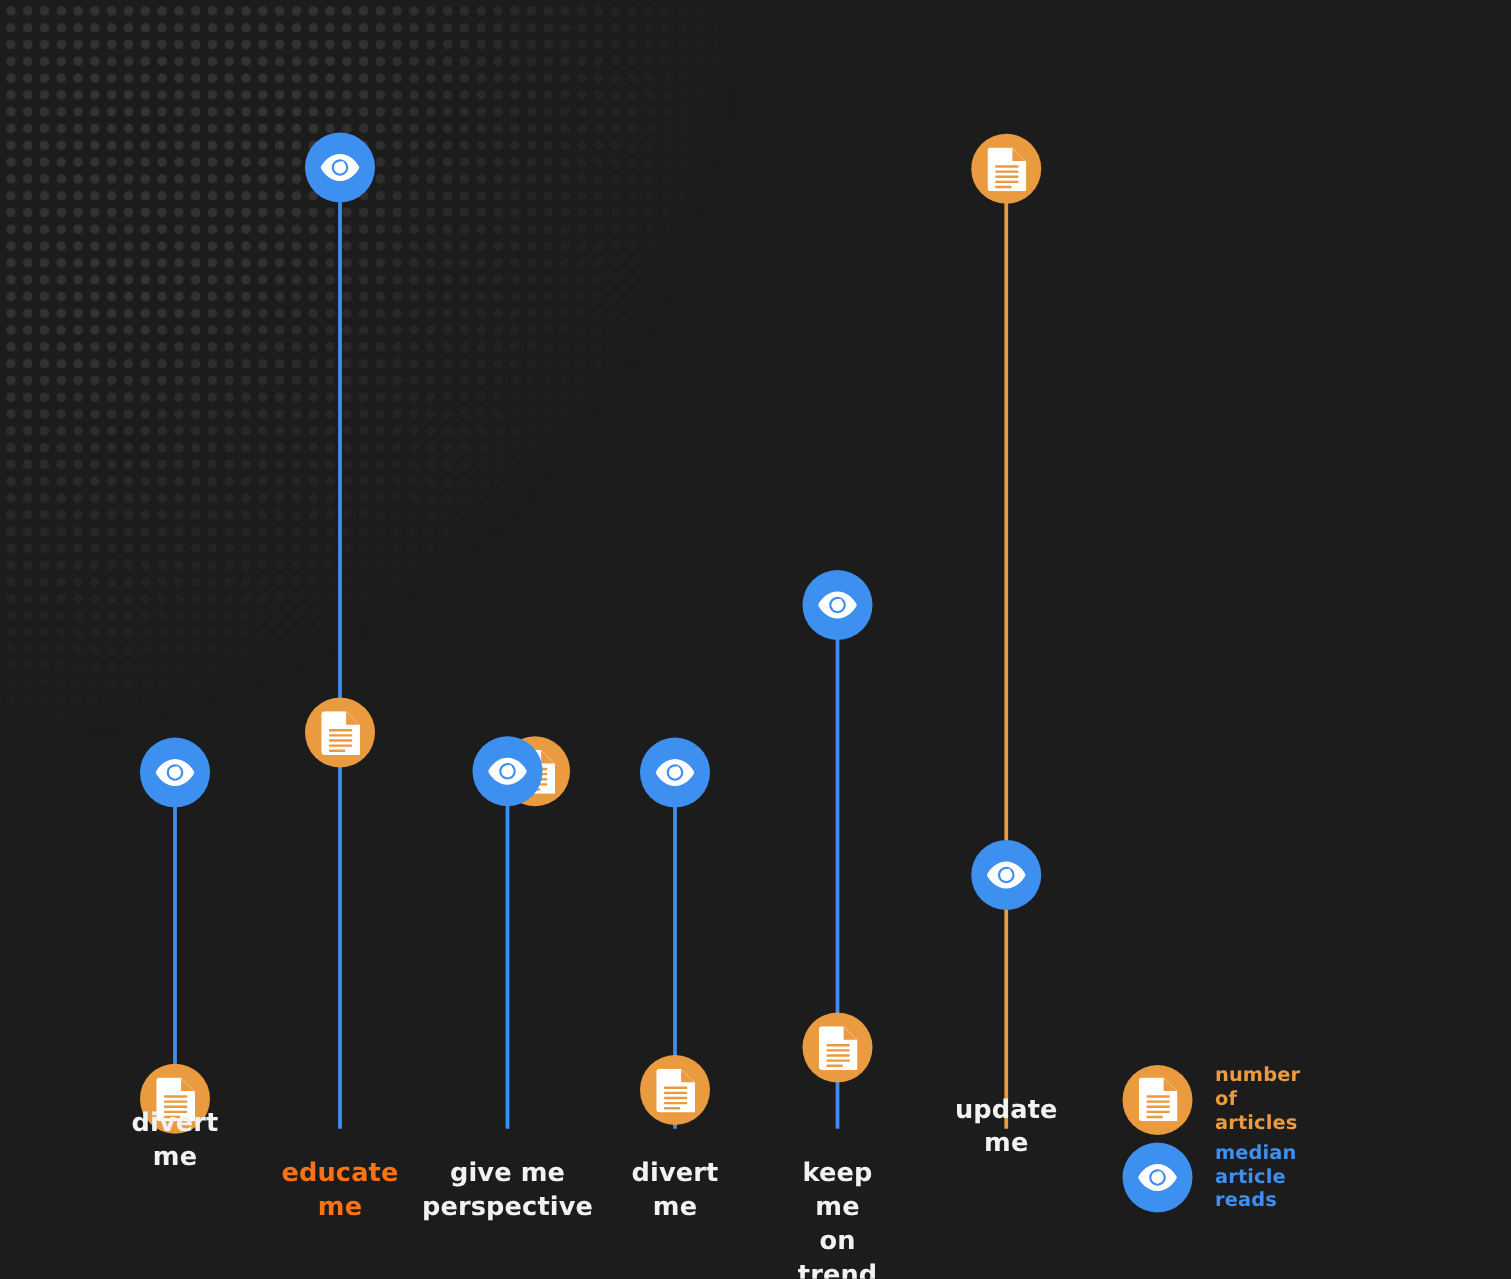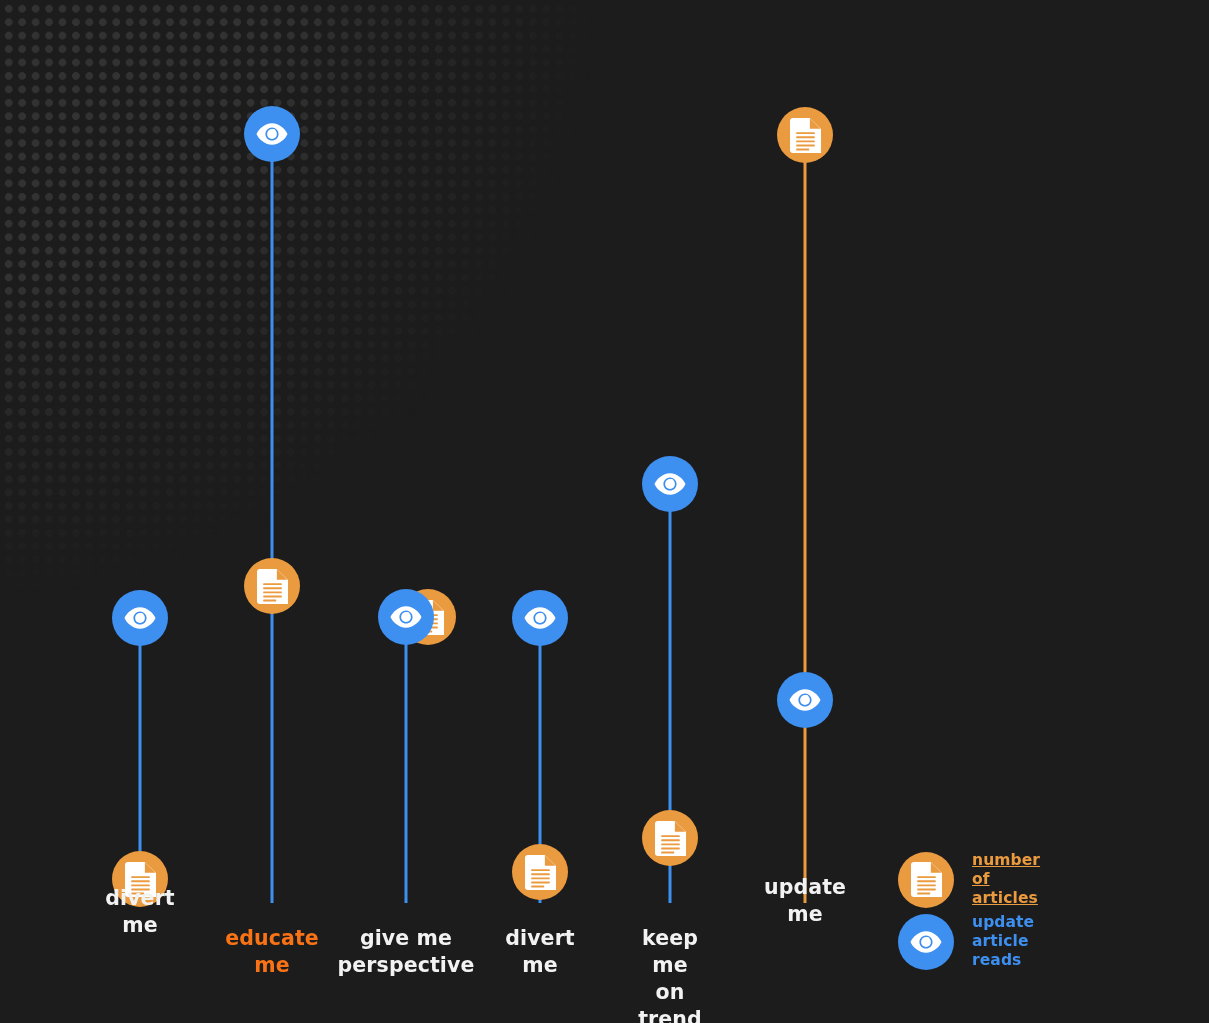--- a/index.html
+++ b/index.html
@@ -238,26 +238,26 @@
           <path fill="#ea9a3f" d="M19.9 0.6v10.1H30.4z"></path>
           <g fill="#ea9a3f">
             <rect x="6.2" y="14.2" width="18.6" height="1.9" rx="0.6"></rect>
             <rect x="6.2" y="18.3" width="18.6" height="1.9" rx="0.6"></rect>
             <rect x="6.2" y="22.4" width="18.6" height="1.9" rx="0.6"></rect>
             <rect x="6.2" y="26.5" width="18.6" height="1.9" rx="0.6"></rect>
             <rect x="6.2" y="30.6" width="13.0" height="1.9" rx="0.6"></rect>
           </g>
         </svg>
       </div>
-      <div class="legend-text" style="color: rgb(234, 154, 63); text-decoration: underline;">number
+      <div class="legend-text" style="color: rgb(234, 154, 63);">number
 of articles</div>
     </div>
     <div class="legend-row" style="top: 62px; left: 0px;">
       <div class="legend-swatch" style="background: rgb(61, 143, 240);">
         <svg width="34" height="34" viewBox="0 0 34 34" aria-hidden="true">
           <path fill="#ffffff" d="M17 6.2C9.6 6.2 3.4 12.4 1.5 17c1.9 4.6 8.1 10.8 15.5 10.8S30.6 21.6 32.5 17C30.6 12.4 24.4 6.2 17 6.2zM17 23.6c-3.6 0-6.6-3-6.6-6.6s3-6.6 6.6-6.6 6.6 3 6.6 6.6-3 6.6-6.6 6.6z"></path>
           <circle fill="#ffffff" cx="17" cy="17" r="4.9"></circle>
           <circle fill="#ffffff" cx="18.6" cy="13.9" r="1.9"></circle>
         </svg>
       </div>
-      <div class="legend-text" style="color: rgb(61, 143, 240);">update article reads</div>
+      <div class="legend-text" style="color: rgb(61, 143, 240);">median article reads</div>
     </div>
   </div>
 
 </body></html>

